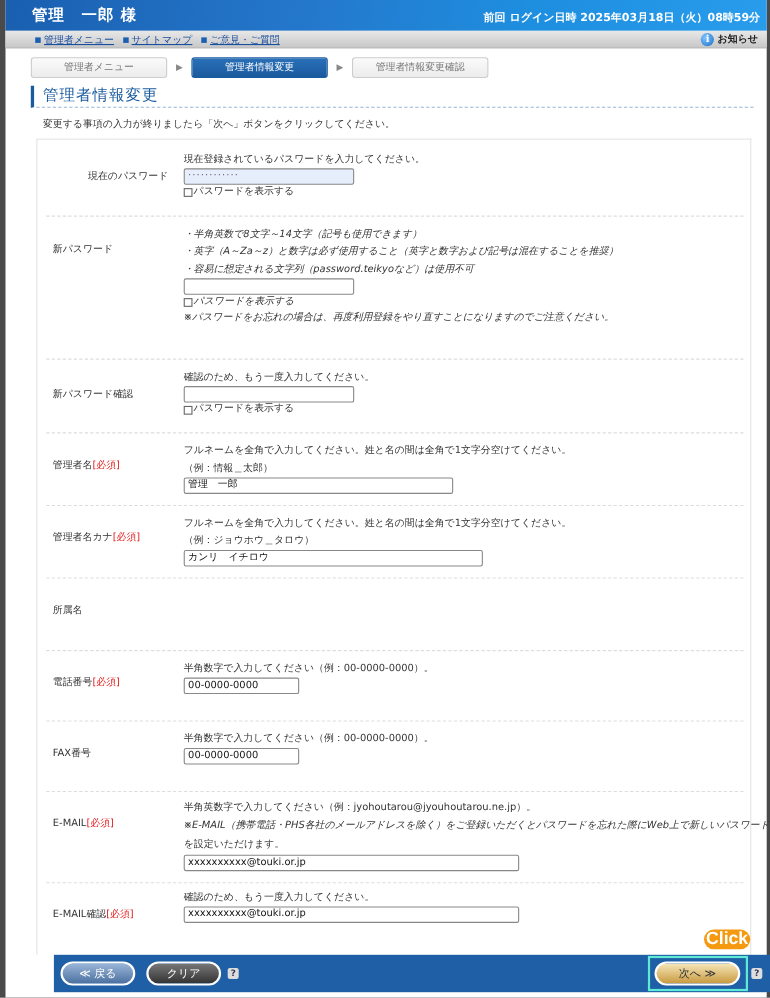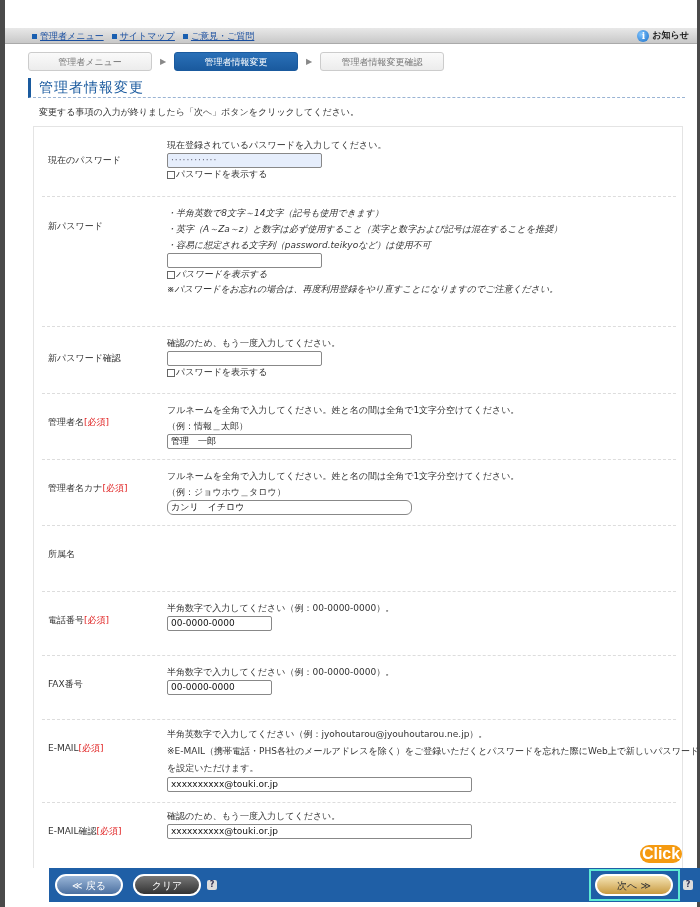--- a/index.html
+++ b/index.html
@@ -90,20 +90,24 @@
     position: absolute; left: 635px; top: 845px; width: 42px; height: 18px; border-radius: 9px;
     background: #f59a10; color: #fff; font-weight: bold; font-size: 16px; text-align: center; line-height: 18px;
     font-family: "Liberation Sans", sans-serif;
   }
 </style>
 </head>
 <body>
 
 <div class="page">
 
+  <div class="header">
+    <div class="user">管理　一郎 様</div>
+    <div class="last-login">前回 ログイン日時 2025年03月18日（火）08時59分</div>
+  </div>
 
   <div class="subnav">
     <div class="links">
       <span class="link">
         <span class="sq"></span>
         <span>管理者メニュー</span>
       </span>
       <span class="link">
         <span class="sq"></span>
         <span>サイトマップ</span>
@@ -126,21 +130,21 @@
     <div class="step-arrow">▶</div>
     <div class="step">管理者情報変更確認</div>
   </div>
 
   <div class="page-title">管理者情報変更</div>
   <div class="intro">変更する事項の入力が終りましたら「次へ」ボタンをクリックしてください。</div>
 
   <div class="form-box">
 
     <div class="row" style="top:0;height:70px;">
-      <div class="label" style="top:27px;">現在のパスワード</div>
+      <div class="label" style="top:27px;margin-left:32px;">現在のパスワード</div>
       <div class="content" style="top:10px;">
         <div class="line">現在登録されているパスワードを入力してください。</div>
         <div class="input filled-pw" style="width:155px;">············</div>
         <div class="chk">
           <span class="box"></span>
           <span>パスワードを表示する</span>
         </div>
       </div>
     </div>
 
@@ -182,21 +186,21 @@
       </div>
     </div>
 
     <div class="row" style="top:333px;height:66px;">
       <div class="label" style="top:22px;">
         <span>管理者名カナ</span><span class="req">[必須]</span>
       </div>
       <div class="content" style="top:8px;">
         <div class="line">フルネームを全角で入力してください。姓と名の間は全角で1文字分空けてください。</div>
         <div class="line">（例：ジョウホウ＿タロウ）</div>
-        <div class="input" style="width:245px;border-radius:6px;">カンリ　イチロウ</div>
+        <div class="input" style="width:272px;">カンリ　イチロウ</div>
       </div>
     </div>
 
     <div class="row" style="top:399px;height:66px;">
       <div class="label" style="top:22px;">所属名</div>
     </div>
 
     <div class="row" style="top:465px;height:64px;">
       <div class="label" style="top:22px;">
         <span>電話番号</span><span class="req">[必須]</span>
@@ -214,21 +218,21 @@
         <div class="input" style="width:105px;">00-0000-0000</div>
       </div>
     </div>
 
     <div class="row" style="top:593px;height:83px;">
       <div class="label" style="top:22px;">
         <span>E-MAIL</span><span class="req">[必須]</span>
       </div>
       <div class="content" style="top:6px;">
         <div class="line" style="line-height:17px;">半角英数字で入力してください（例：jyohoutarou@jyouhoutarou.ne.jp）。</div>
-        <div class="line" style="line-height:17px;">※E-MAIL（携帯電話・PHS各社のメールアドレスを除く）をご登録いただくとパスワードを忘れた際にWeb上で新しいパスワード</div>
+        <div class="line" style="line-height:17px;font-style:italic;">※E-MAIL（携帯電話・PHS各社のメールアドレスを除く）をご登録いただくとパスワードを忘れた際にWeb上で新しいパスワード</div>
         <div class="line" style="line-height:17px;">を設定いただけます。</div>
         <div class="input" style="width:305px;">xxxxxxxxxx@touki.or.jp</div>
       </div>
     </div>
 
     <div class="row" style="top:676px;height:66px;border-bottom:none;">
       <div class="label" style="top:22px;">
         <span>E-MAIL確認</span><span class="req">[必須]</span>
       </div>
       <div class="content" style="top:5px;">

